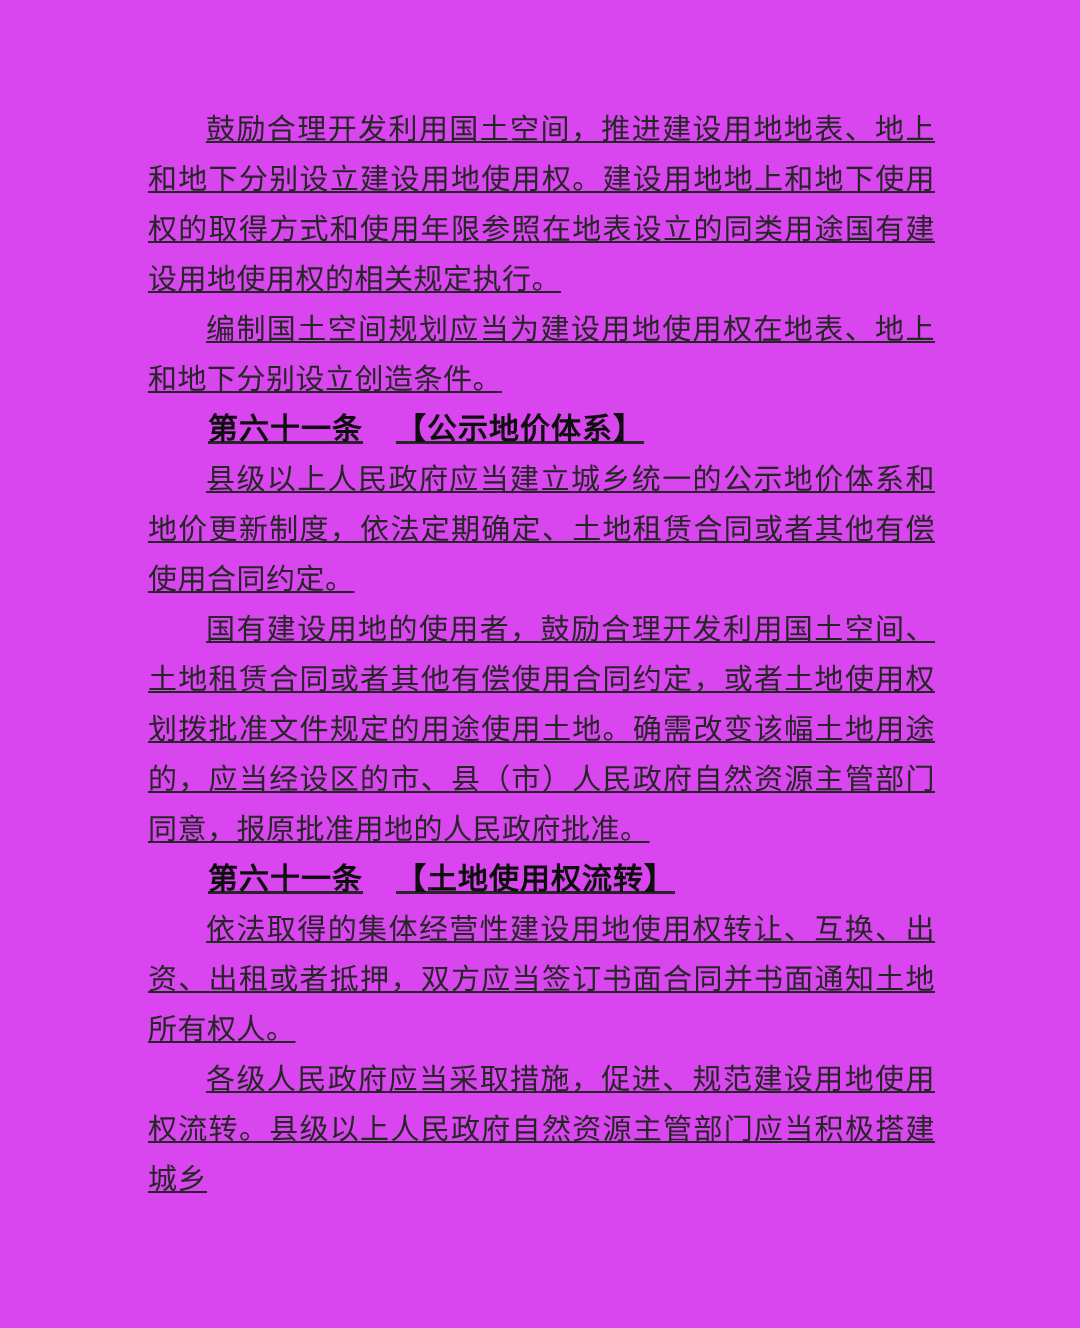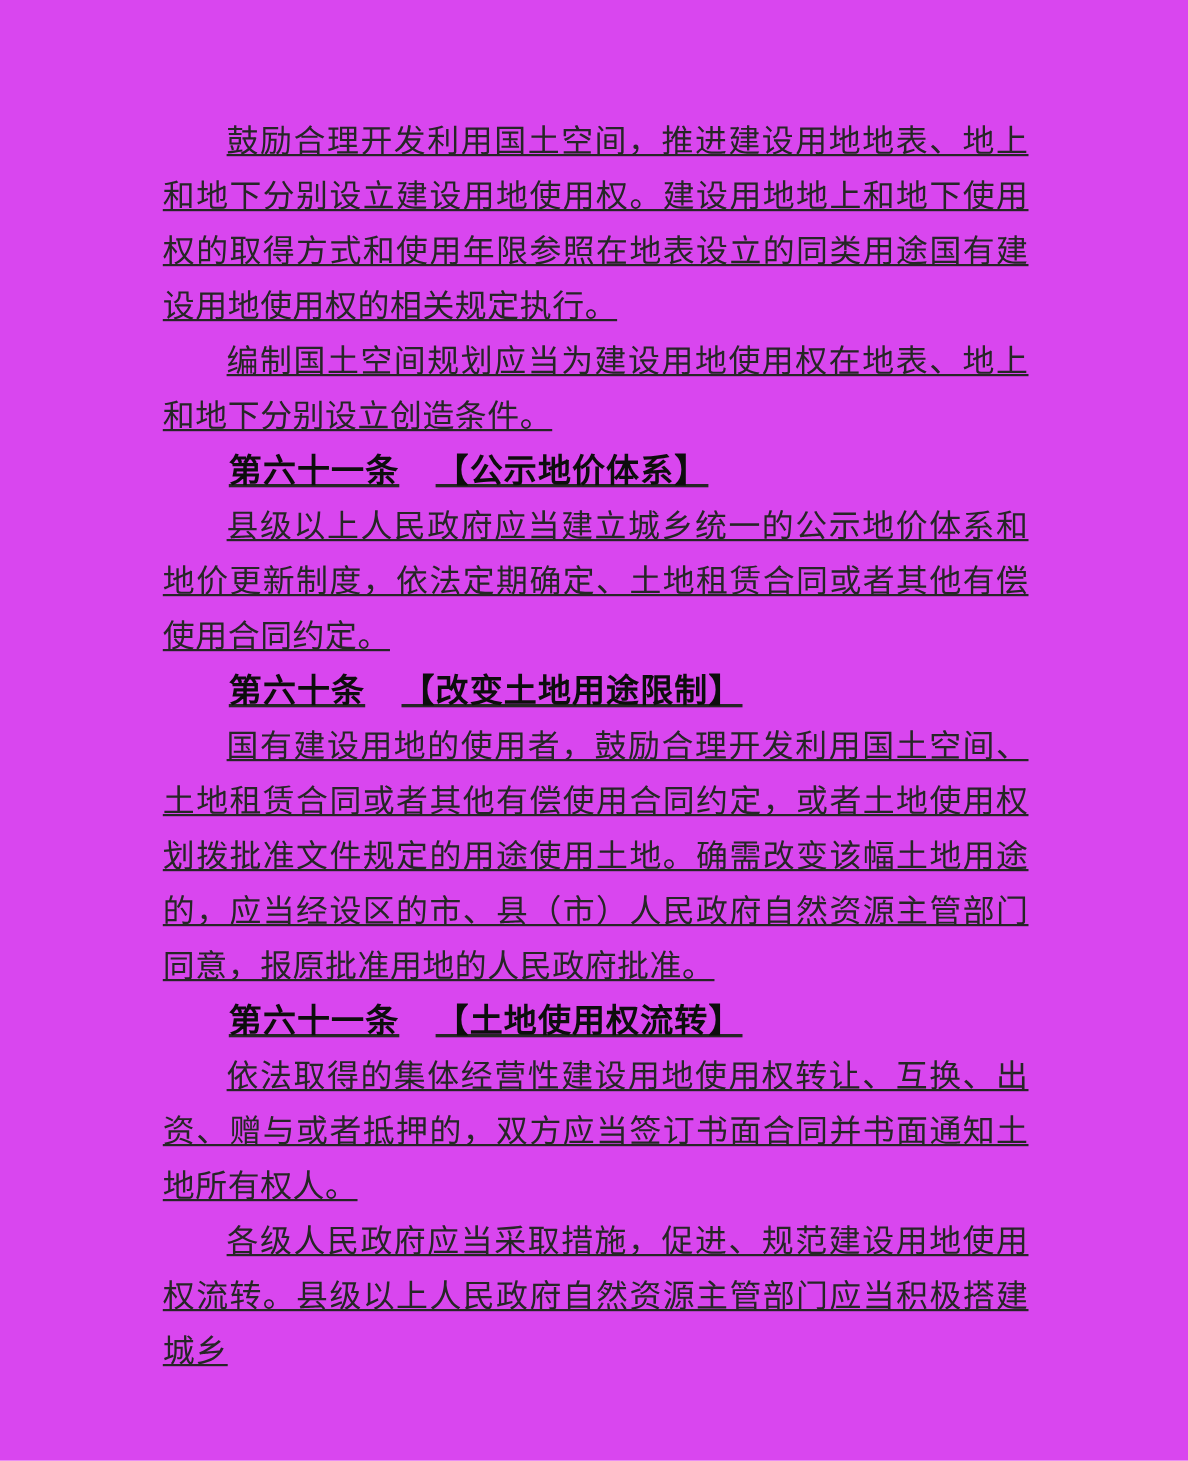--- a/index.html
+++ b/index.html
@@ -54,28 +54,25 @@
   <p class="para">鼓励合理开发利用国土空间，推进建设用地地表、地上和地下分别设立建设用地使用权。建设用地地上和地下使用权的取得方式和使用年限参照在地表设立的同类用途国有建设用地使用权的相关规定执行。</p>
 
   <p class="para">编制国土空间规划应当为建设用地使用权在地表、地上和地下分别设立创造条件。</p>
 
   <h2 class="article-heading">
     <span>第六十一条</span><span class="article-title">【公示地价体系】</span>
   </h2>
 
   <p class="para">县级以上人民政府应当建立城乡统一的公示地价体系和地价更新制度，依法定期确定、土地租赁合同或者其他有偿使用合同约定。</p>
 
-  <h2 class="article-heading">
-    <span>第六十条</span><span class="article-title">【改变土地用途限制】</span>
-  </h2>
 
   <p class="para">国有建设用地的使用者，鼓励合理开发利用国土空间、土地租赁合同或者其他有偿使用合同约定，或者土地使用权划拨批准文件规定的用途使用土地。确需改变该幅土地用途的，应当经设区的市、县（市）人民政府自然资源主管部门同意，报原批准用地的人民政府批准。</p>
 
   <h2 class="article-heading">
     <span>第六十一条</span><span class="article-title">【土地使用权流转】</span>
   </h2>
 
 
-  <p class="para">依法取得的集体经营性建设用地使用权转让、互换、出资、赠与或者抵押的，双方应当签订书面合同并书面通知土地所有权人。</p>
+  <p class="para">依法取得的集体经营性建设用地使用权转让、互换、出资、出租或者抵押，双方应当签订书面合同并书面通知土地所有权人。</p>
 
   <p class="para">各级人民政府应当采取措施，促进、规范建设用地使用权流转。县级以上人民政府自然资源主管部门应当积极搭建城乡</p>
 
 </div>
 
 </body></html>

